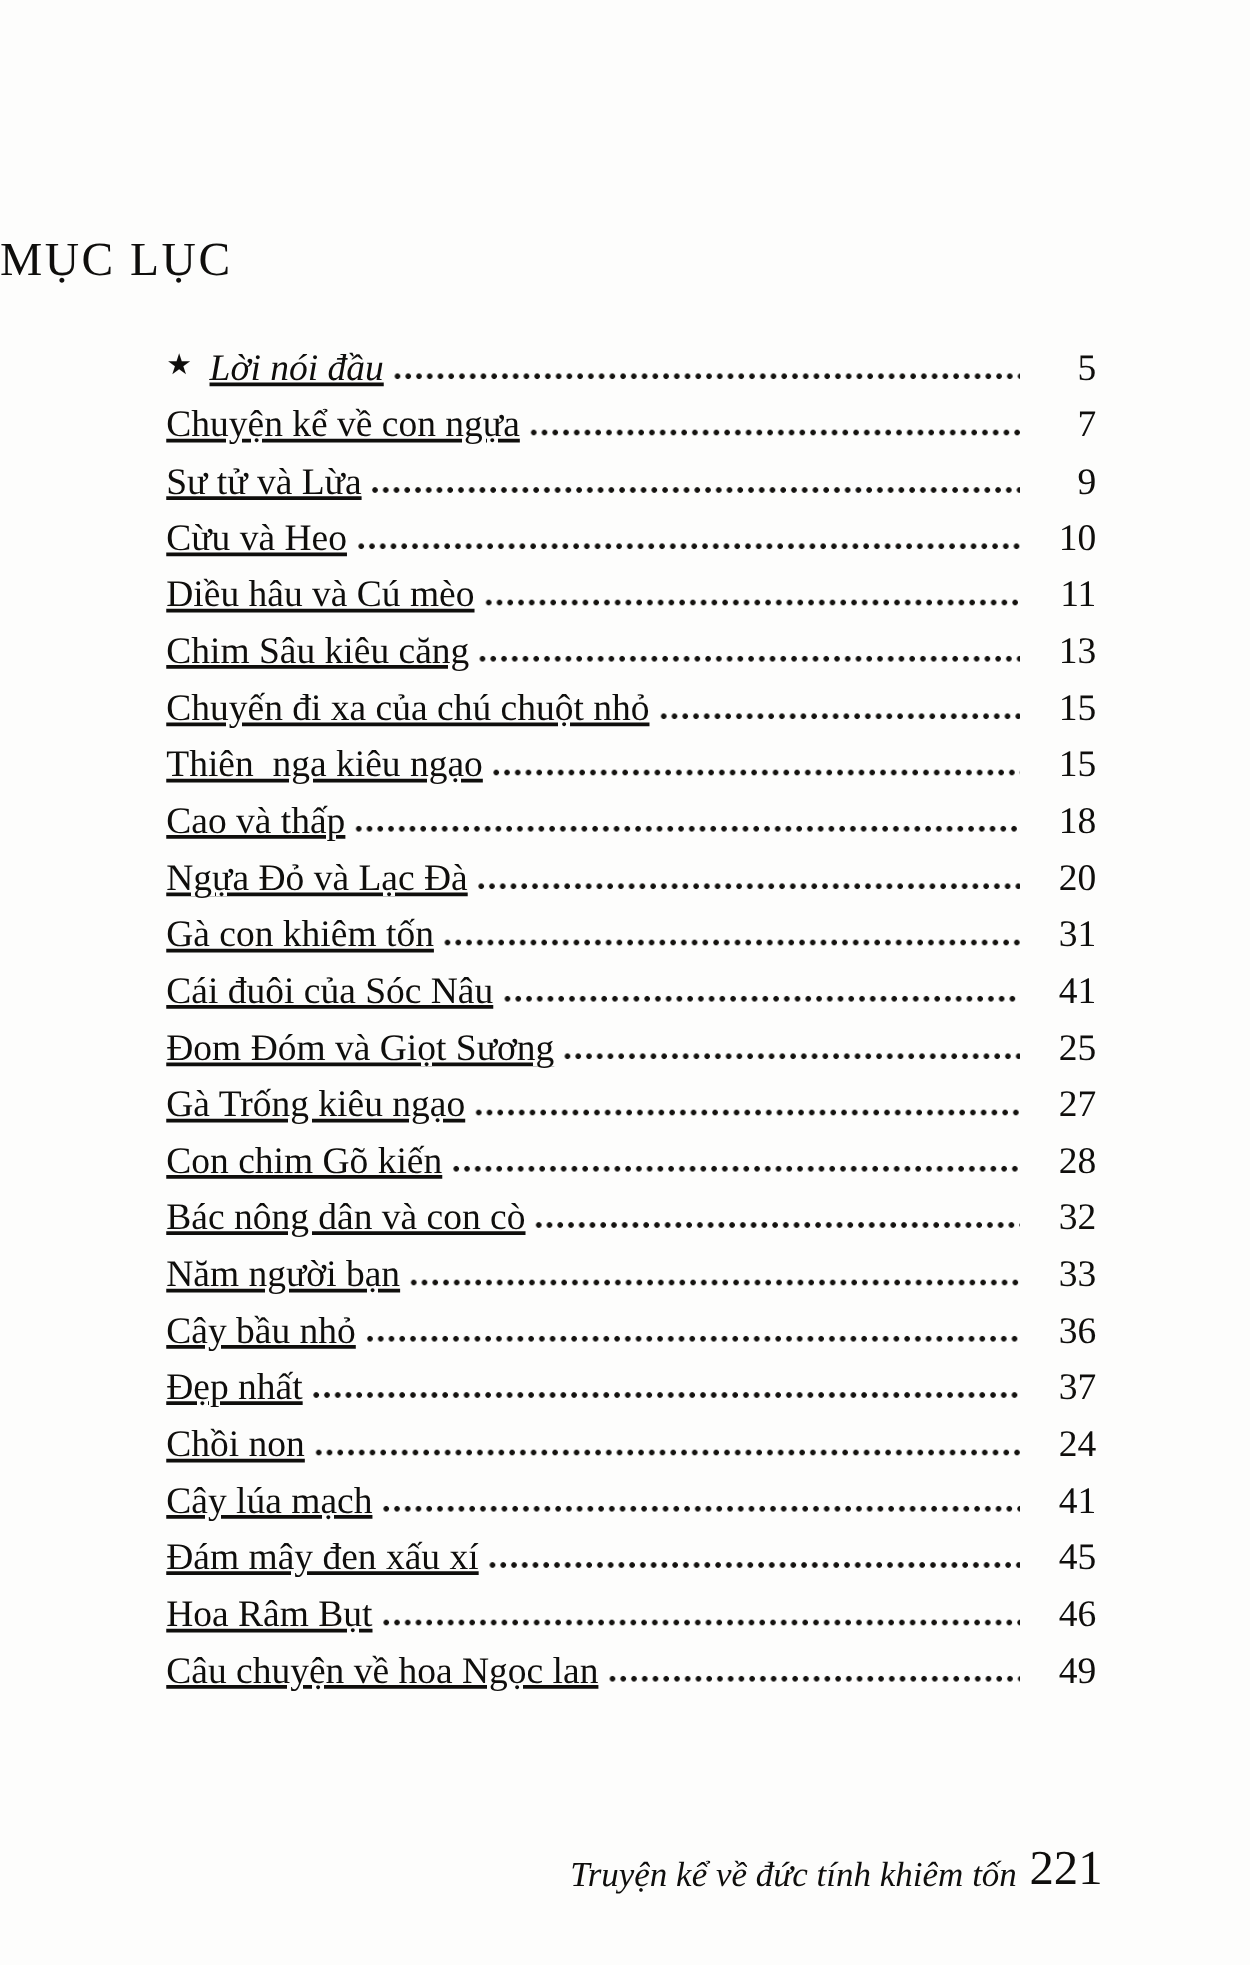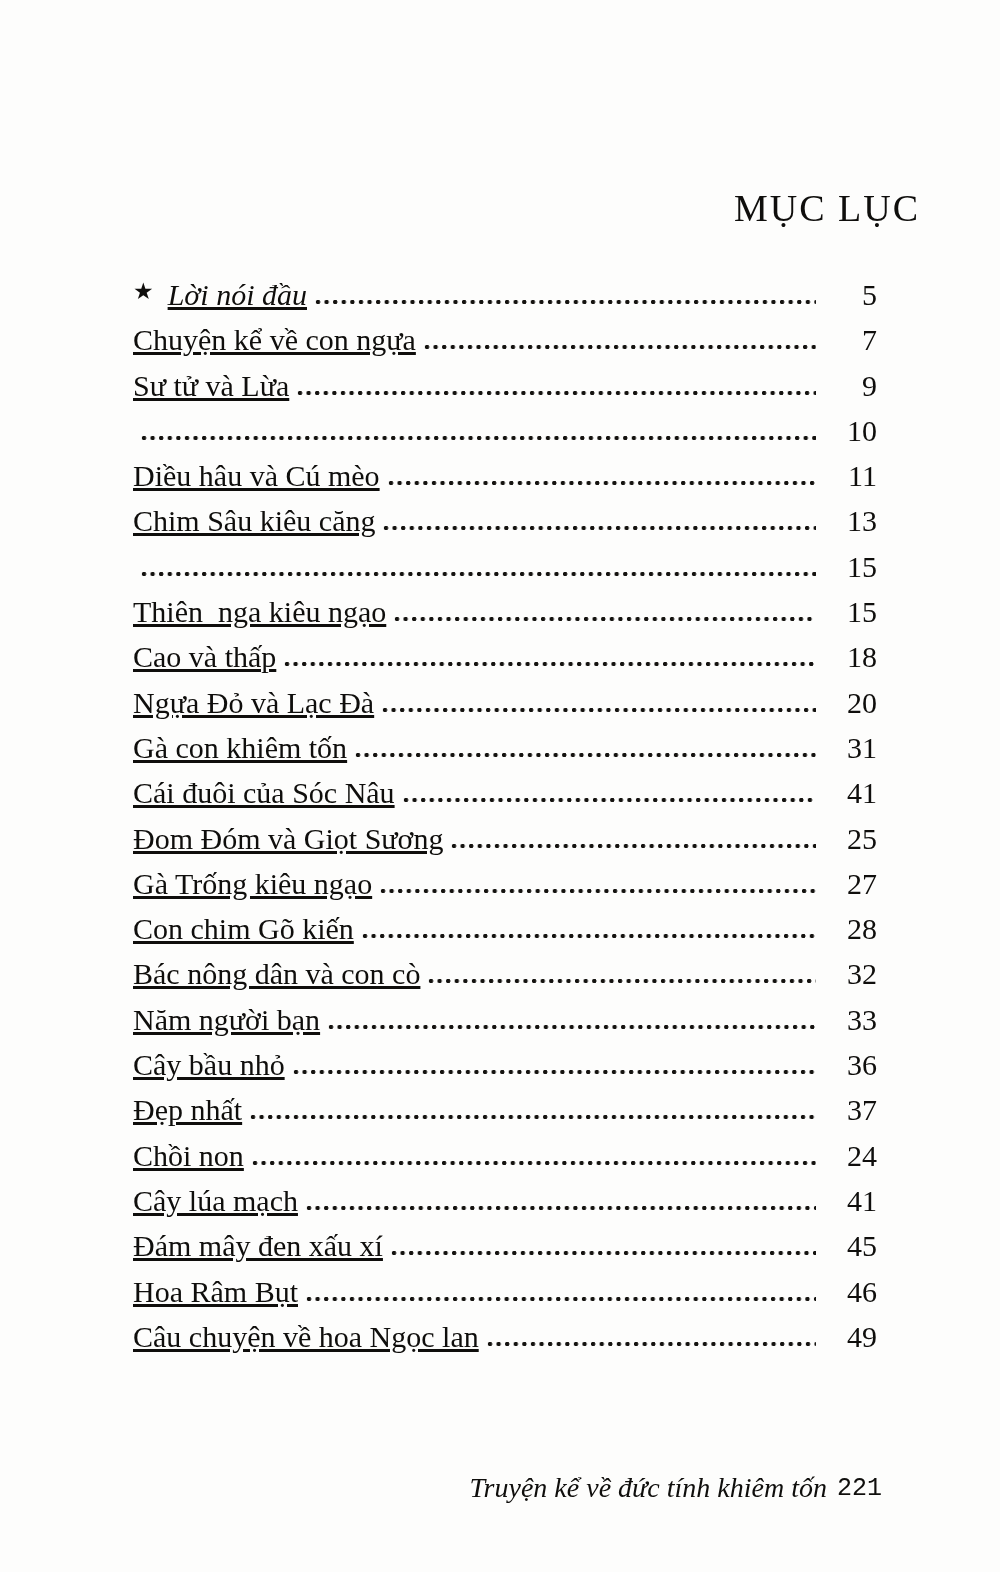--- a/index.html
+++ b/index.html
@@ -10,21 +10,21 @@
     background: #fdfdfc;
     color: #0f0e0c;
     font-family: "Liberation Serif", "DejaVu Serif", serif;
     overflow: hidden;
   }
   .page-title {
     position: absolute;
     top: 186px;
     left: 0;
     width: 920px;
-    text-align: right;
+    text-align: left;
     font-size: 38px;
     letter-spacing: 2px;
     font-weight: 500;
   }
   .toc {
     position: absolute;
     top: 272px;
     left: 133px;
     width: 744px;
   }
@@ -57,30 +57,29 @@
   .pagenum {
     flex: 0 0 auto;
     min-width: 52px;
     text-align: right;
   }
   .footer {
     position: absolute;
     top: 1472px;
     right: 118px;
     display: flex;
-    align-items: center;
+    align-items: flex-end;
     gap: 10px;
   }
   .footer .footer-text {
     font-style: italic;
     font-size: 28px;
   }
   .footer .footer-page {
-    font-size: 25px;
-    font-family: Liberation Mono, monospace;
+    font-size: 39px;
   }
 </style>
 </head>
 <body>
 
 <div class="page-title">MỤC LỤC</div>
 
 <div class="toc" id="toc">
   <div class="toc-row italic">
     <span class="marker">★</span>
@@ -98,40 +97,42 @@
 
   <div class="toc-row">
     
     <span class="title">Sư tử và Lừa</span>
     <span class="leader"></span>
     <span class="pagenum">9</span>
   </div>
 
   <div class="toc-row">
     
+    <span class="title">Cừu và Heo</span>
     <span class="leader"></span>
     <span class="pagenum">10</span>
   </div>
 
   <div class="toc-row">
     
     <span class="title">Diều hâu và Cú mèo</span>
     <span class="leader"></span>
     <span class="pagenum">11</span>
   </div>
 
   <div class="toc-row">
     
     <span class="title">Chim Sâu kiêu căng</span>
     <span class="leader"></span>
     <span class="pagenum">13</span>
   </div>
 
   <div class="toc-row">
     
+    <span class="title">Chuyến đi xa của chú chuột nhỏ</span>
     <span class="leader"></span>
     <span class="pagenum">15</span>
   </div>
 
   <div class="toc-row">
     
     <span class="title">Thiên  nga kiêu ngạo</span>
     <span class="leader"></span>
     <span class="pagenum">15</span>
   </div>

